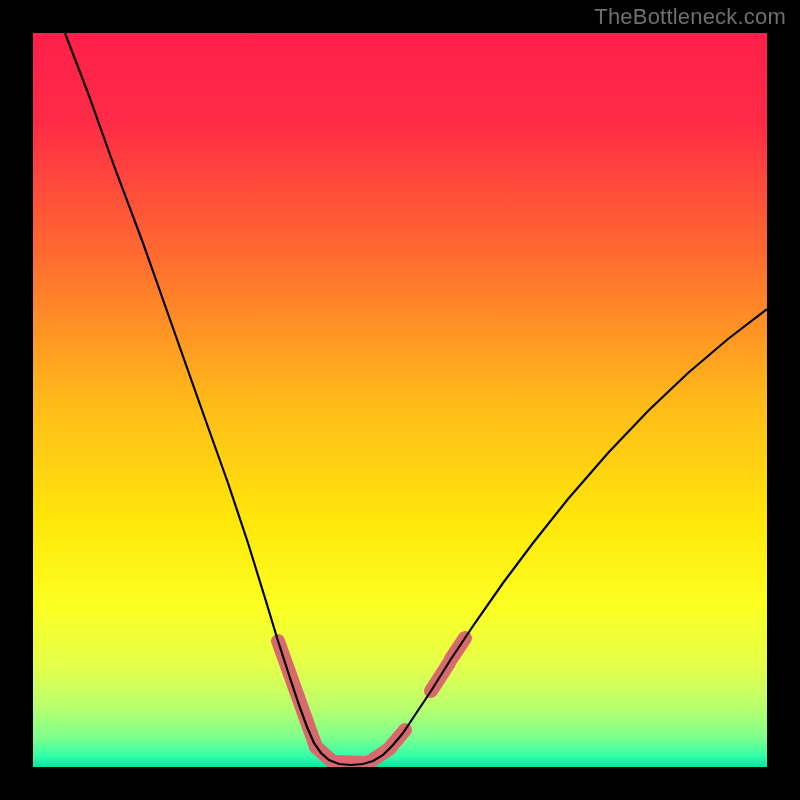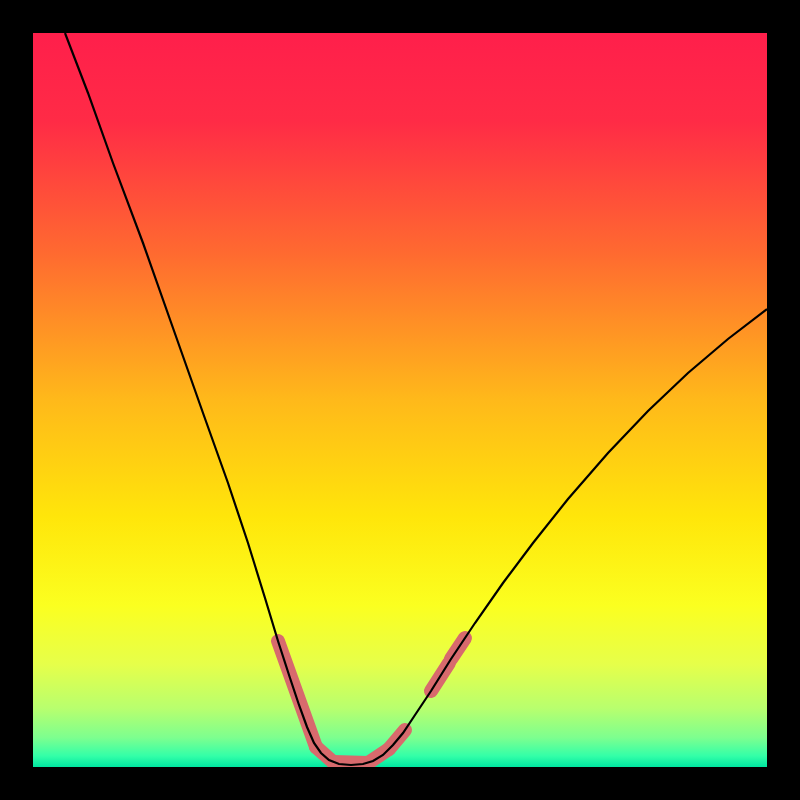--- a/index.html
+++ b/index.html
@@ -79,14 +79,15 @@
           <line x1="335" y1="730" x2="356" y2="716" stroke="#d86a6d" stroke-width="14" stroke-linecap="round"></line>
           <line x1="356" y1="716" x2="372" y2="697" stroke="#d86a6d" stroke-width="14" stroke-linecap="round"></line>
           <line x1="398" y1="658" x2="416" y2="630" stroke="#d86a6d" stroke-width="14" stroke-linecap="round"></line>
           <line x1="418" y1="626" x2="432" y2="605" stroke="#d86a6d" stroke-width="14" stroke-linecap="round"></line>
         </g>
       <path id="main-curve" fill="none" d="M32 0 L55 60 L80 130 L110 210 L140 295 L170 380 L195 450 L215 510 L232 565 L245 608 L257 645 L266 672 L274 694 L281 710 L288 720 L296 727 L306 731 L318 732 L330 731 L340 728 L350 722 L360 712 L370 700 L382 682 L398 658 L418 626 L442 590 L470 550 L500 510 L535 466 L575 420 L615 378 L655 340 L695 306 L734 276" stroke="#000000" stroke-width="2.2"></path>
     </svg>
 
   </div>
 
+  <div class="watermark">TheBottleneck.com</div>
 
 </div>
 
 </body></html>

